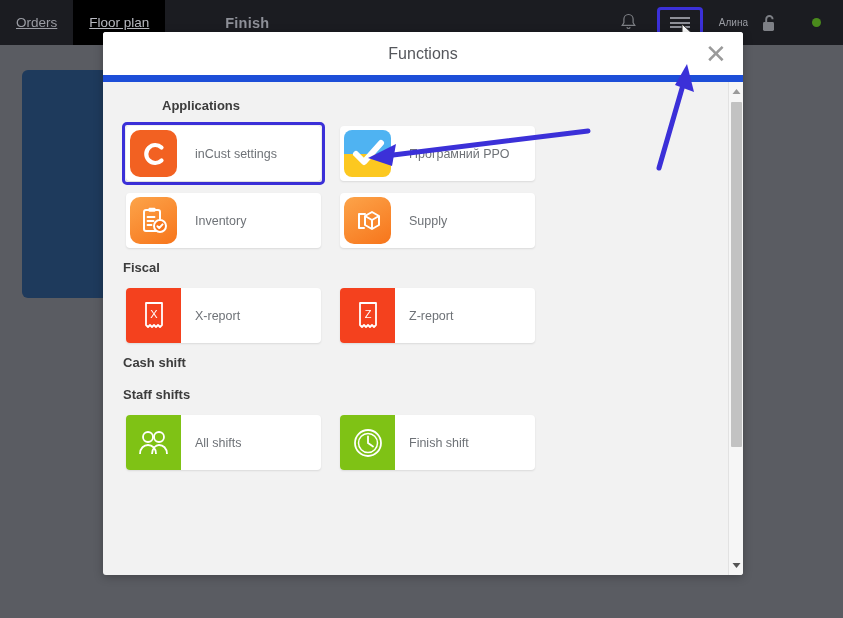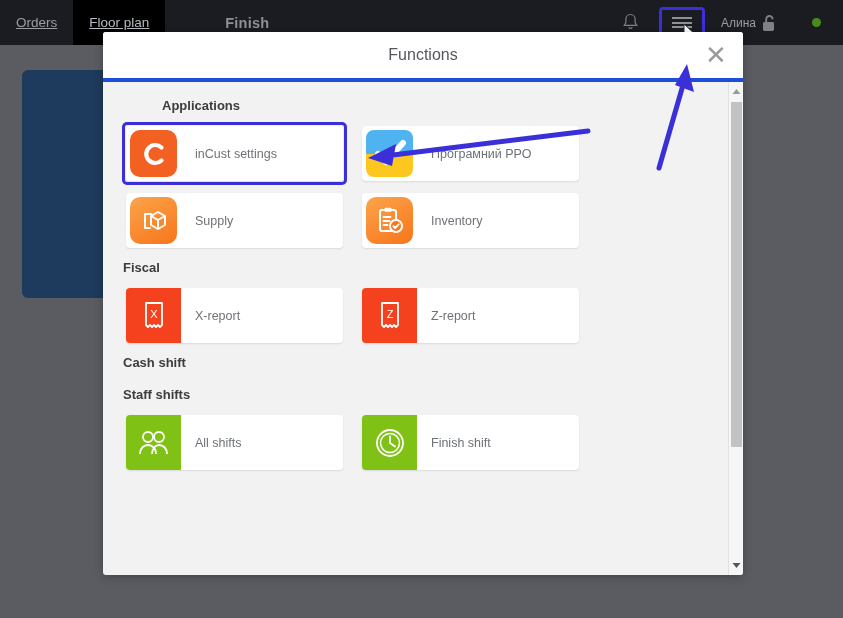--- a/index.html
+++ b/index.html
@@ -44,21 +44,21 @@
     position: relative; width: 46px; height: 32px;
     display: flex; align-items: center; justify-content: center;
     border: 3px solid #3b30d8; border-radius: 4px;
     margin: 0 6px;
   }
   .hamburger span {
     display: block; width: 20px; height: 2px; background: #8e9098;
     margin: 2.5px 0;
   }
   .cursor-arrow { position: absolute; left: 21px; top: 13px; }
-  .user-name { color: #9a9ca3; font-size: 12px; margin: 0 4px 0 10px; }
+  .user-name { color: #9a9ca3; font-size: 10px; margin: 0 12px 0 10px; }
   .lock-icon { margin-right: 4px; }
   .status-dot {
     width: 9px; height: 9px; border-radius: 50%;
     background: #4a8a1c; margin: 0 22px 0 30px;
   }
 
   
   .bg-panel {
     position: absolute; left: 22px; top: 70px;
     width: 260px; height: 228px;
@@ -76,21 +76,21 @@
     width: 640px; height: 543px;
     background: #f2f2f2;
     border-radius: 3px;
     overflow: hidden;
     z-index: 10;
     box-shadow: 0 2px 10px rgba(0,0,0,.25);
   }
   .modal-header {
     position: relative; height: 50px; background: #ffffff;
     display: flex; align-items: center; justify-content: center;
-    border-bottom: 4px solid #1d4ed8;
+    border-bottom: 7px solid #1d4ed8;
   }
   .modal-title { font-size: 16px; color: #55575c; }
   .modal-close {
     position: absolute; right: 14px; top: 50%;
     transform: translateY(-50%);
     font-size: 26px; line-height: 1; color: #9a9a9a;
     font-family: "DejaVu Sans", sans-serif;
     width: 26px; text-align: center;
   }
   .modal-body {
@@ -101,21 +101,21 @@
 
   .section-title {
     font-size: 13px; font-weight: bold; color: #3c3c3c;
     margin: 8px 0 9px 1px;
   }
   .section-title.first { margin-top: 0; margin-left: 40px; }
   .tile-row { display: flex; gap: 11px; margin-bottom: 4px; }
 
   .tile {
     position: relative;
-    width: 217px; height: 55px;
+    width: 195px; height: 55px;
     background: #ffffff;
     border-radius: 4px;
     display: flex; align-items: center;
     box-shadow: 0 1px 2px rgba(0,0,0,.10);
     overflow: hidden;
   }
   .tile-wrap { position: relative; padding: 4px; }
   .tile-wrap.highlight {
     border: 3px solid #3b30d8; border-radius: 5px; padding: 1px;
   }
@@ -230,44 +230,44 @@
             <div class="tile-icon bg-prro" style="width:47px;flex:0 0 47px;height:47px;margin:4px;">
               <svg width="42" height="42" viewBox="0 0 42 42">
                 <path d="M9 21 L17 29 L34 10" fill="none" stroke="#ffffff" stroke-width="6" stroke-linecap="round" stroke-linejoin="round"></path>
               </svg>
             </div>
             <div class="tile-label">Програмний РРО</div>
           </div>
         </div>
       </div>
       <div class="tile-row">
-        <div class="tile-wrap">
-          <div class="tile">
-            <div class="tile-icon rounded bg-orange-grad">
-              <svg width="30" height="30" viewBox="0 0 30 30">
-                <path d="M19 6 L26 10 L26 19 L19 23 L12 19 L12 10 Z" fill="none" stroke="#fff" stroke-width="2" stroke-linejoin="round"></path>
-                <path d="M12 10 L19 14 L26 10 M19 14 L19 23" fill="none" stroke="#fff" stroke-width="2" stroke-linejoin="round"></path>
-                <path d="M12 8 L6 8 L6 22 L11 22" fill="none" stroke="#fff" stroke-width="2" stroke-linecap="round" stroke-linejoin="round"></path>
-              </svg>
-            </div>
-            <div class="tile-label">Supply</div>
-          </div>
-        </div>
         <div class="tile-wrap">
           <div class="tile">
             <div class="tile-icon rounded bg-orange-grad">
               <svg width="30" height="30" viewBox="0 0 30 30">
                 <rect x="5" y="4" width="16" height="21" rx="2" fill="none" stroke="#fff" stroke-width="2"></rect>
                 <rect x="9.5" y="1.8" width="7" height="4" rx="1" fill="#fff"></rect>
                 <path d="M8.5 11h7M8.5 15h6M8.5 19h4" stroke="#fff" stroke-width="1.8" stroke-linecap="round"></path>
                 <circle cx="21" cy="20" r="6" fill="#f7751b" stroke="#fff" stroke-width="2"></circle>
                 <path d="M18.4 20.2 l1.8 1.8 l3.4 -3.6" fill="none" stroke="#fff" stroke-width="2" stroke-linecap="round" stroke-linejoin="round"></path>
               </svg>
             </div>
             <div class="tile-label">Inventory</div>
+          </div>
+        </div>
+        <div class="tile-wrap">
+          <div class="tile">
+            <div class="tile-icon rounded bg-orange-grad">
+              <svg width="30" height="30" viewBox="0 0 30 30">
+                <path d="M19 6 L26 10 L26 19 L19 23 L12 19 L12 10 Z" fill="none" stroke="#fff" stroke-width="2" stroke-linejoin="round"></path>
+                <path d="M12 10 L19 14 L26 10 M19 14 L19 23" fill="none" stroke="#fff" stroke-width="2" stroke-linejoin="round"></path>
+                <path d="M12 8 L6 8 L6 22 L11 22" fill="none" stroke="#fff" stroke-width="2" stroke-linecap="round" stroke-linejoin="round"></path>
+              </svg>
+            </div>
+            <div class="tile-label">Supply</div>
           </div>
         </div>
       </div>
 
       <div class="section-title">Fiscal</div>
       <div class="tile-row">
         <div class="tile-wrap">
           <div class="tile">
             <div class="tile-icon bg-red">
               <svg width="32" height="36" viewBox="0 0 32 36">

